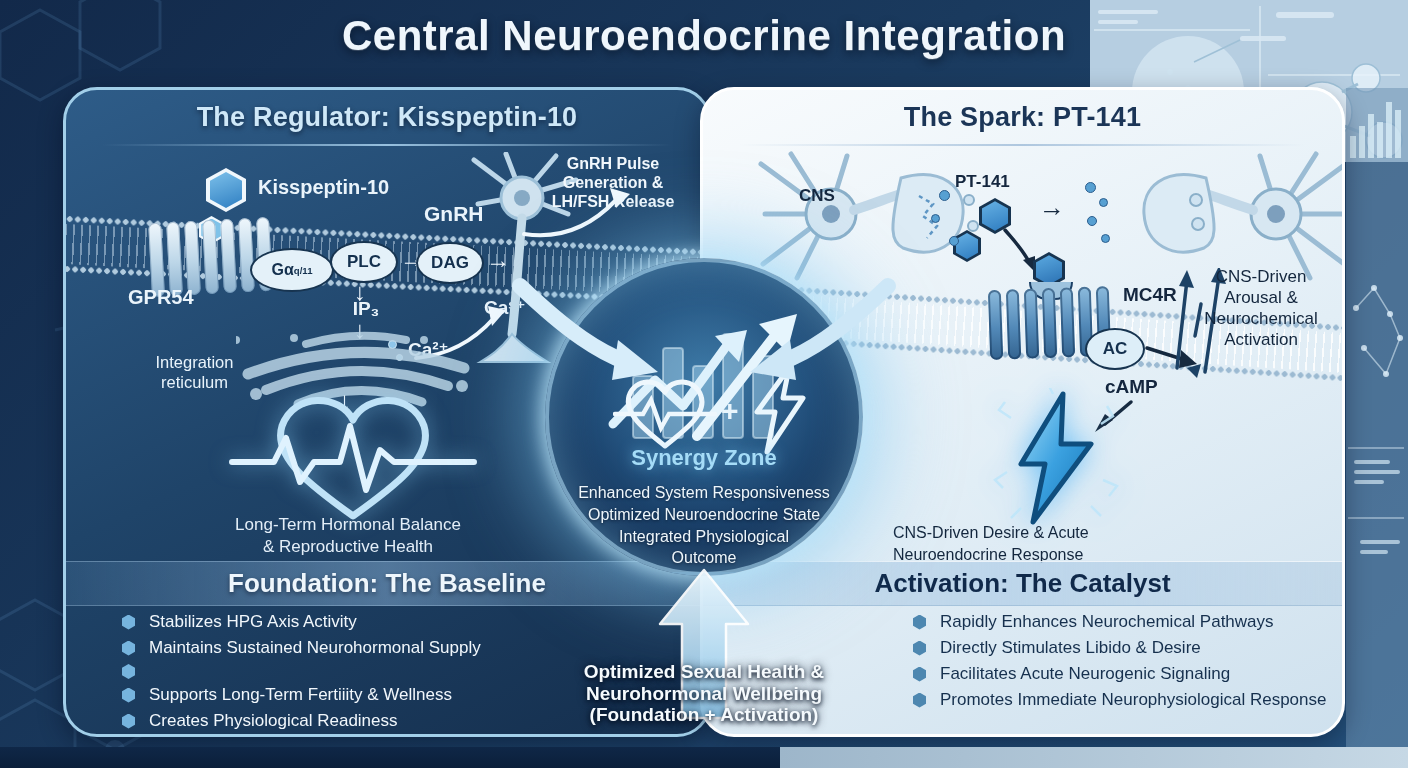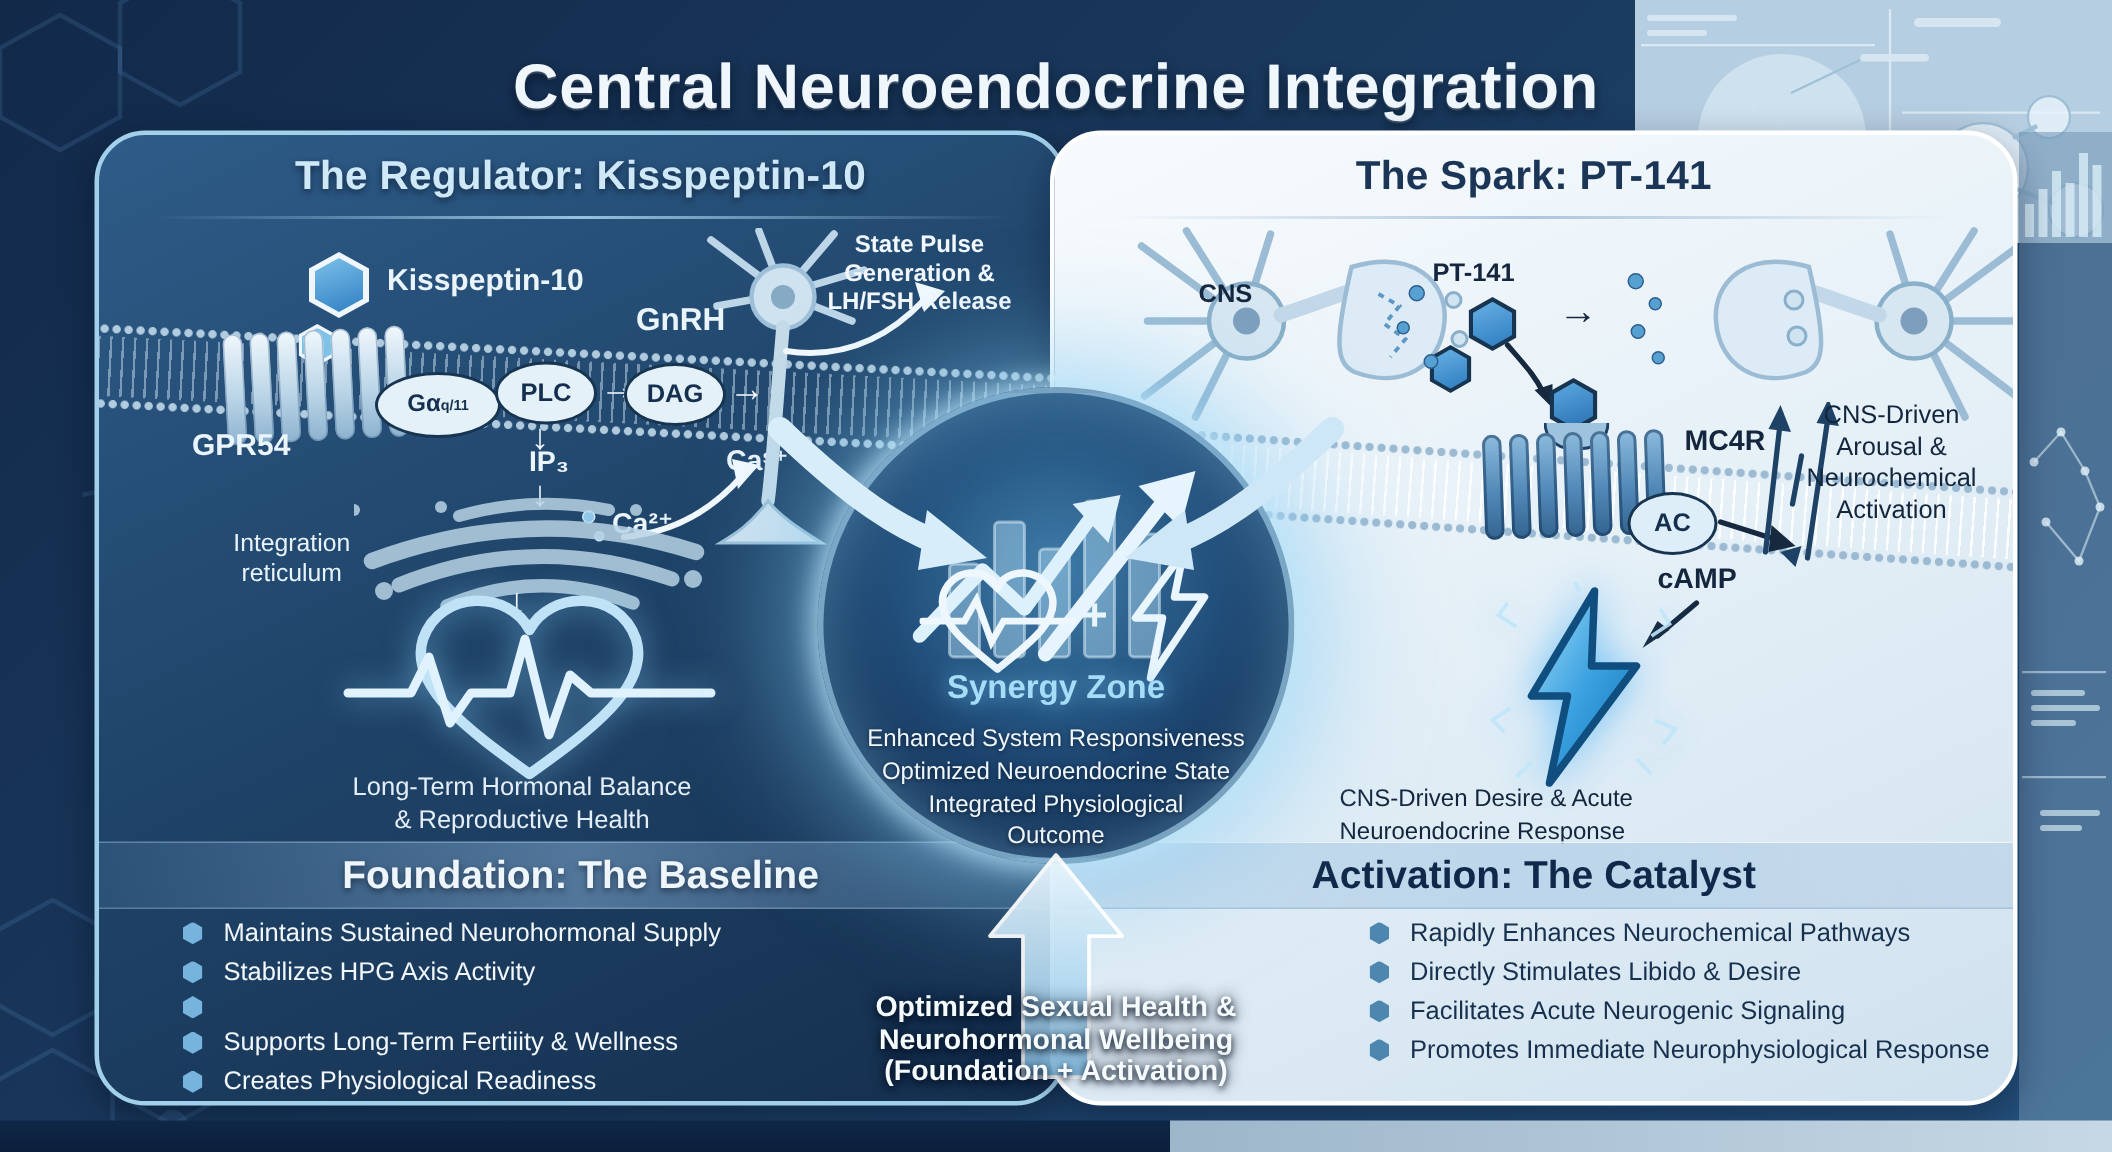--- a/index.html
+++ b/index.html
@@ -17,21 +17,21 @@
     background:linear-gradient(155deg,#f8fbfd 0%,#e2eef6 55%,#cfe1ee 100%);
     box-shadow:0 8px 24px rgba(0,10,30,.35);}
   .panel-header{width:100%;text-align:center;font-weight:bold;font-size:27px;letter-spacing:.2px;}
   .lp-h{color:#cfe8f8;text-shadow:0 2px 5px rgba(0,10,25,.55);}
   .rp-h{color:#1b3557;}
   .divider-l{left:36px;top:54px;width:570px;height:2px;
     background:linear-gradient(90deg,rgba(170,210,240,0),rgba(180,220,248,.8),rgba(170,210,240,0));}
   .divider-r{left:36px;top:54px;width:566px;height:2px;
     background:linear-gradient(90deg,rgba(100,140,180,0),rgba(120,160,200,.55),rgba(100,140,180,0));}
   
-  #main-title{left:0;top:34px;width:1408px;text-align:center;font-size:42px;font-weight:bold;
+  #main-title{left:0;top:12px;width:1408px;text-align:center;font-size:42px;font-weight:bold;
     color:#eff6fc;text-shadow:0 3px 8px rgba(2,12,28,.65),0 1px 0 rgba(255,255,255,.25);letter-spacing:.5px;}
   
   .mem{background-image:
       radial-gradient(circle 3px at 4px 4px,var(--dot) 2.5px,rgba(0,0,0,0) 3px),
       radial-gradient(circle 3px at 4px 4px,var(--dot) 2.5px,rgba(0,0,0,0) 3px),
       repeating-linear-gradient(90deg,var(--tail) 0 1.6px,rgba(0,0,0,0) 1.6px 8px);
     background-size:8px 8px,8px 8px,100% 40px;
     background-position:left top,left bottom,0 9px;
     background-repeat:repeat-x,repeat-x,no-repeat;height:58px;}
   .mem-left{--dot:rgba(205,228,243,.9);--tail:rgba(218,236,249,.5);}
@@ -248,21 +248,21 @@
       <circle cx="58" cy="46" r="8" fill="#86a9c4"></circle>
       <path d="M58,66 C54,110 52,150 48,182" fill="none" stroke="#c4dbe9" stroke-width="9" stroke-linecap="round"></path>
       <path d="M48,182 C36,198 26,204 16,210 L84,210 C68,200 56,192 48,182 Z" fill="#cfe2ef" stroke="#9dc0d8" stroke-width="2"></path>
     </svg>
     <div class="abs wlabel" style="left:358px;top:112px;font-size:21px;">GnRH</div>
     <svg class="abs" style="left:452px;top:96px;" width="118" height="58" viewBox="0 0 118 58">
       <path d="M6,48 Q58,56 98,14" fill="none" stroke="#f2f9fe" stroke-width="4" stroke-linecap="round"></path>
       <polygon points="92,2 112,8 98,22" fill="#f2f9fe"></polygon>
     </svg>
     <div class="abs cap" style="left:452px;top:64px;width:190px;font-size:16px;line-height:19px;color:#f2f8fd;">
-      <div>State Pulse</div>
+      <div>GnRH Pulse</div>
       <div>Generation &amp;</div>
       <div>LH/FSH Release</div>
     </div>
 
     <svg class="abs" style="left:170px;top:236px;" width="240" height="82" viewBox="0 0 240 82">
       <g fill="none" stroke="rgba(183,210,228,.85)" stroke-linecap="round">
         <path d="M70,18 Q120,4 170,14" stroke-width="8"></path>
         <path d="M12,48 Q120,8 228,42" stroke-width="11"></path>
         <path d="M30,64 Q120,28 212,60" stroke-width="10"></path>
         <path d="M62,78 Q122,52 186,76" stroke-width="9"></path>
@@ -289,25 +289,25 @@
       <div>Long-Term Hormonal Balance</div>
       <div>&amp; Reproductive Health</div>
     </div>
 
     <div class="abs band-l">
       <span class="band-text" style="color:#eef6fc;text-shadow:0 2px 4px rgba(0,10,25,.5);">Foundation: The Baseline</span>
     </div>
     <ul class="abs bullets" style="left:56px;top:522px;">
       <li>
           <span class="hexb hexb-l"></span>
+          <span class="bl-l">Stabilizes HPG Axis Activity</span>
+        </li>
+      <li>
+          <span class="hexb hexb-l"></span>
           <span class="bl-l">Maintains Sustained Neurohormonal Supply</span>
-        </li>
-      <li>
-          <span class="hexb hexb-l"></span>
-          <span class="bl-l">Stabilizes HPG Axis Activity</span>
         </li>
       <li>
           <span class="hexb hexb-l"></span>
         </li>
       <li>
           <span class="hexb hexb-l"></span>
           <span class="bl-l">Supports Long-Term Fertiiity &amp; Wellness</span>
         </li>
       <li>
           <span class="hexb hexb-l"></span>

